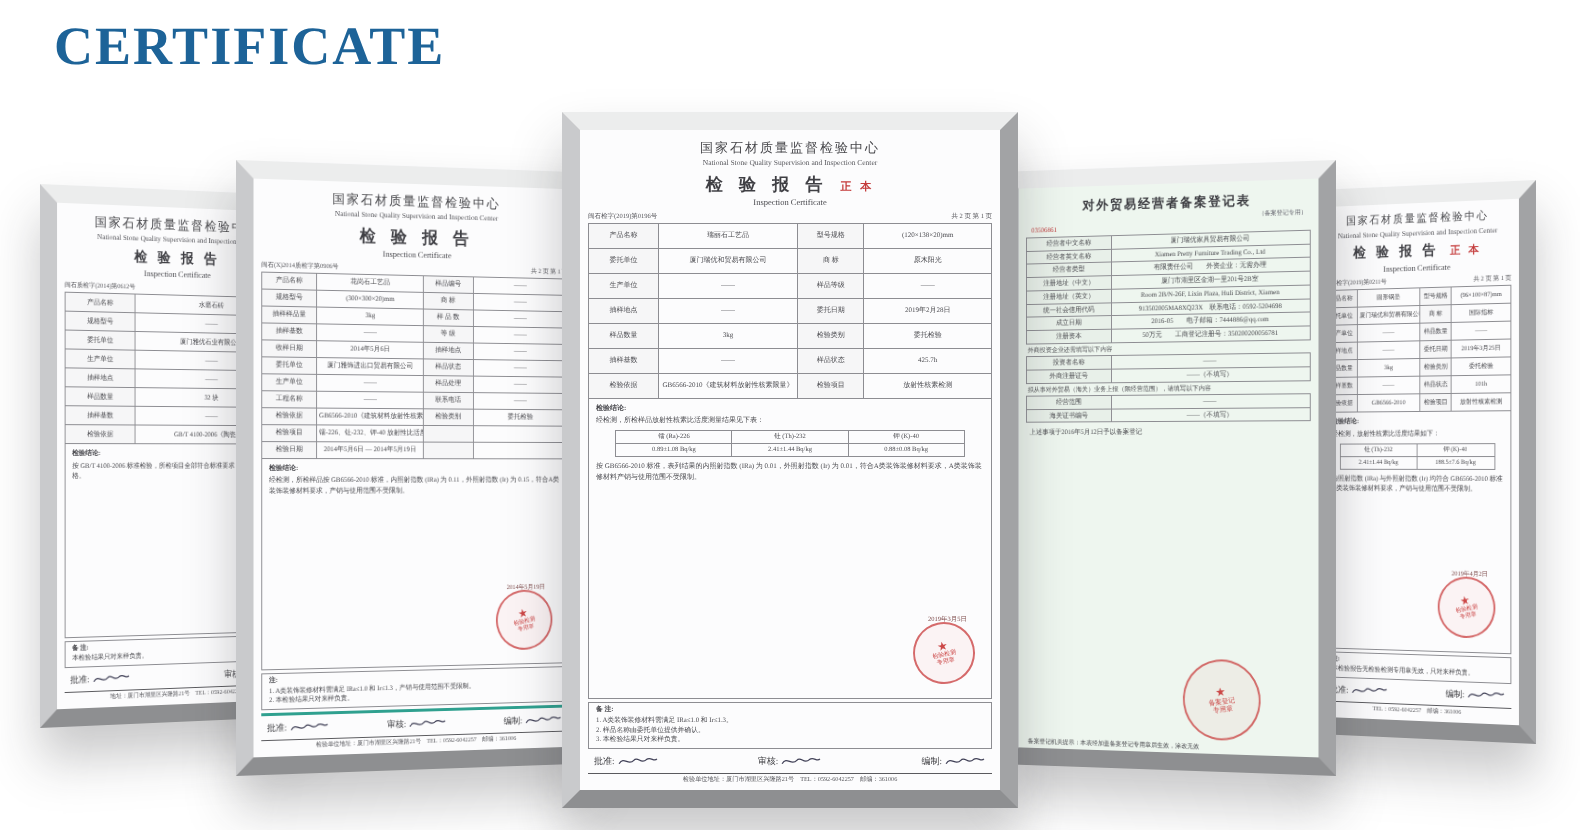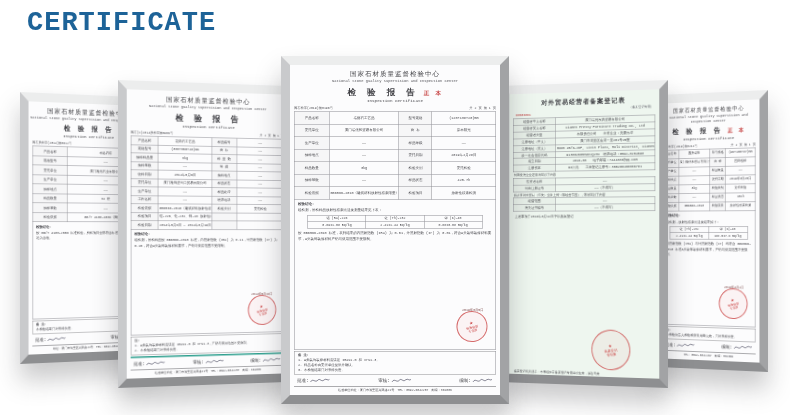--- a/index.html
+++ b/index.html
@@ -1,17 +1,17 @@
 <!DOCTYPE html>
 <html><head>
 <meta charset="utf-8">
 <style>
   html,body{margin:0;padding:0;background:#fff;}
   .stage{position:relative;width:790px;height:415px;background:#fff;overflow:hidden;
-         font-family:Liberation Mono, monospace;}
+         font-family:Liberation Serif, serif;}
   .page-title{position:absolute;left:27px;top:8px;font-size:27px;font-weight:bold;
               color:#1d6398;letter-spacing:1px;}
 
   
   .frame{position:absolute;box-sizing:border-box;border:9px solid;
          border-color:#eceded #a2a3a5 #8e8f91 #c9cacc;background:#fdfdfe;
          box-shadow:0 16px 24px rgba(40,40,45,.25), inset 0 0 0 1px rgba(70,72,76,.5);}
   .fA{left:20px;top:92px;width:148px;height:272px;z-index:1;
       transform:perspective(1000px) rotateY(18deg);transform-origin:left center;}
   .fB{left:118px;top:80px;width:190px;height:308px;z-index:2;

